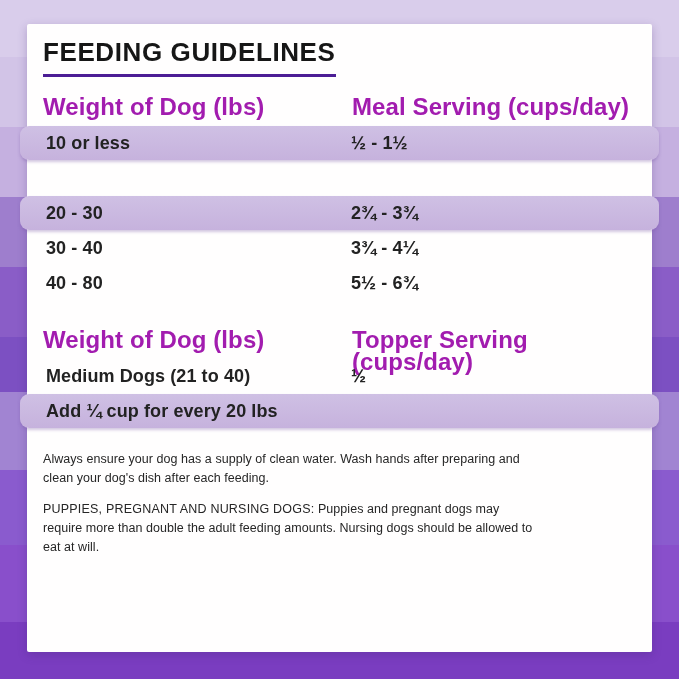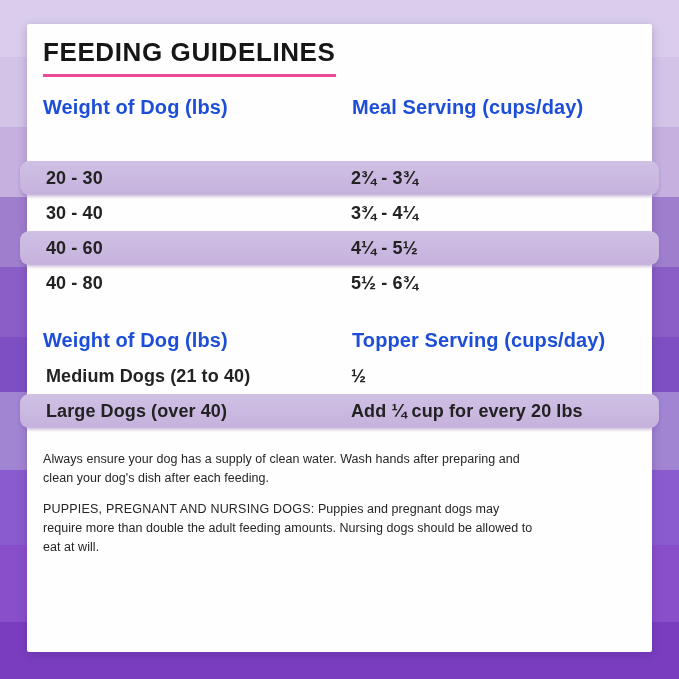--- a/index.html
+++ b/index.html
@@ -20,25 +20,25 @@
       #7a3dc0 622px 100%);
   }
   .card{
     position:absolute;left:27px;top:24px;width:625px;height:628px;
     background:#fffefe;border-radius:2px;
     box-shadow:0 3px 10px rgba(70,35,115,.28);
   }
   .title{
     display:inline-block;margin:15px 0 0 16px;
     font-size:26px;font-weight:700;letter-spacing:.6px;color:#161616;
-    border-bottom:3px solid #ec4899;padding-bottom:9px;line-height:1;
+    border-bottom:3px solid #4c1d95;padding-bottom:9px;line-height:1;
   }
   .thead{
     display:flex;margin:19px 16px 0 16px;
-    font-size:20px;font-weight:700;color:#1d4ed8;line-height:22px;height:22px;
+    font-size:24px;font-weight:700;color:#a21caf;line-height:22px;height:22px;
     letter-spacing:.1px;
   }
   .thead .c1{width:309px;flex:none;}
   .thead .c2{flex:1;}
   .tbody{margin-top:8px;}
   .trow{
     display:flex;align-items:center;height:34px;margin:0 -7px 1px -7px;
     padding-left:26px;font-size:18px;font-weight:700;color:#222;
     letter-spacing:.1px;
   }
@@ -61,52 +61,51 @@
 <div class="card">
 
   <h1 class="title">FEEDING GUIDELINES</h1>
 
   <div class="thead">
     <span class="c1">Weight of Dog (lbs)</span>
     <span class="c2">Meal Serving (cups/day)</span>
   </div>
 
   <div class="tbody">
+    <div class="trow striped">
+      <span class="c1">10 or less</span>
+      <span class="c2">½ - 1½</span>
+    </div>
     <div class="trow">
     </div>
     <div class="trow striped">
       <span class="c1">20 - 30</span>
       <span class="c2">2¾ - 3¾</span>
     </div>
     <div class="trow">
       <span class="c1">30 - 40</span>
       <span class="c2">3¾ - 4¼</span>
-    </div>
-    <div class="trow striped">
-      <span class="c1">40 - 60</span>
-      <span class="c2">4¼ - 5½</span>
     </div>
     <div class="trow">
       <span class="c1">40 - 80</span>
       <span class="c2">5½ - 6¾</span>
     </div>
   </div>
 
   <div class="thead gap-header">
     <span class="c1">Weight of Dog (lbs)</span>
     <span class="c2">Topper Serving (cups/day)</span>
   </div>
 
   <div class="tbody">
     <div class="trow">
       <span class="c1">Medium Dogs (21 to 40)</span>
       <span class="c2">½</span>
     </div>
     <div class="trow striped">
-      <span class="c1">Large Dogs (over 40)</span>
       <span class="c2">Add ¼ cup for every 20 lbs</span>
     </div>
   </div>
 
   <div class="notes">
     <p>Always ensure your dog has a supply of clean water. Wash hands after preparing and clean your dog's dish after each feeding.</p>
     <p><span class="lead">PUPPIES, PREGNANT AND NURSING DOGS:</span><span> Puppies and pregnant dogs may require more than double the adult feeding amounts. Nursing dogs should be allowed to eat at will.</span></p>
   </div>
 
 </div>

